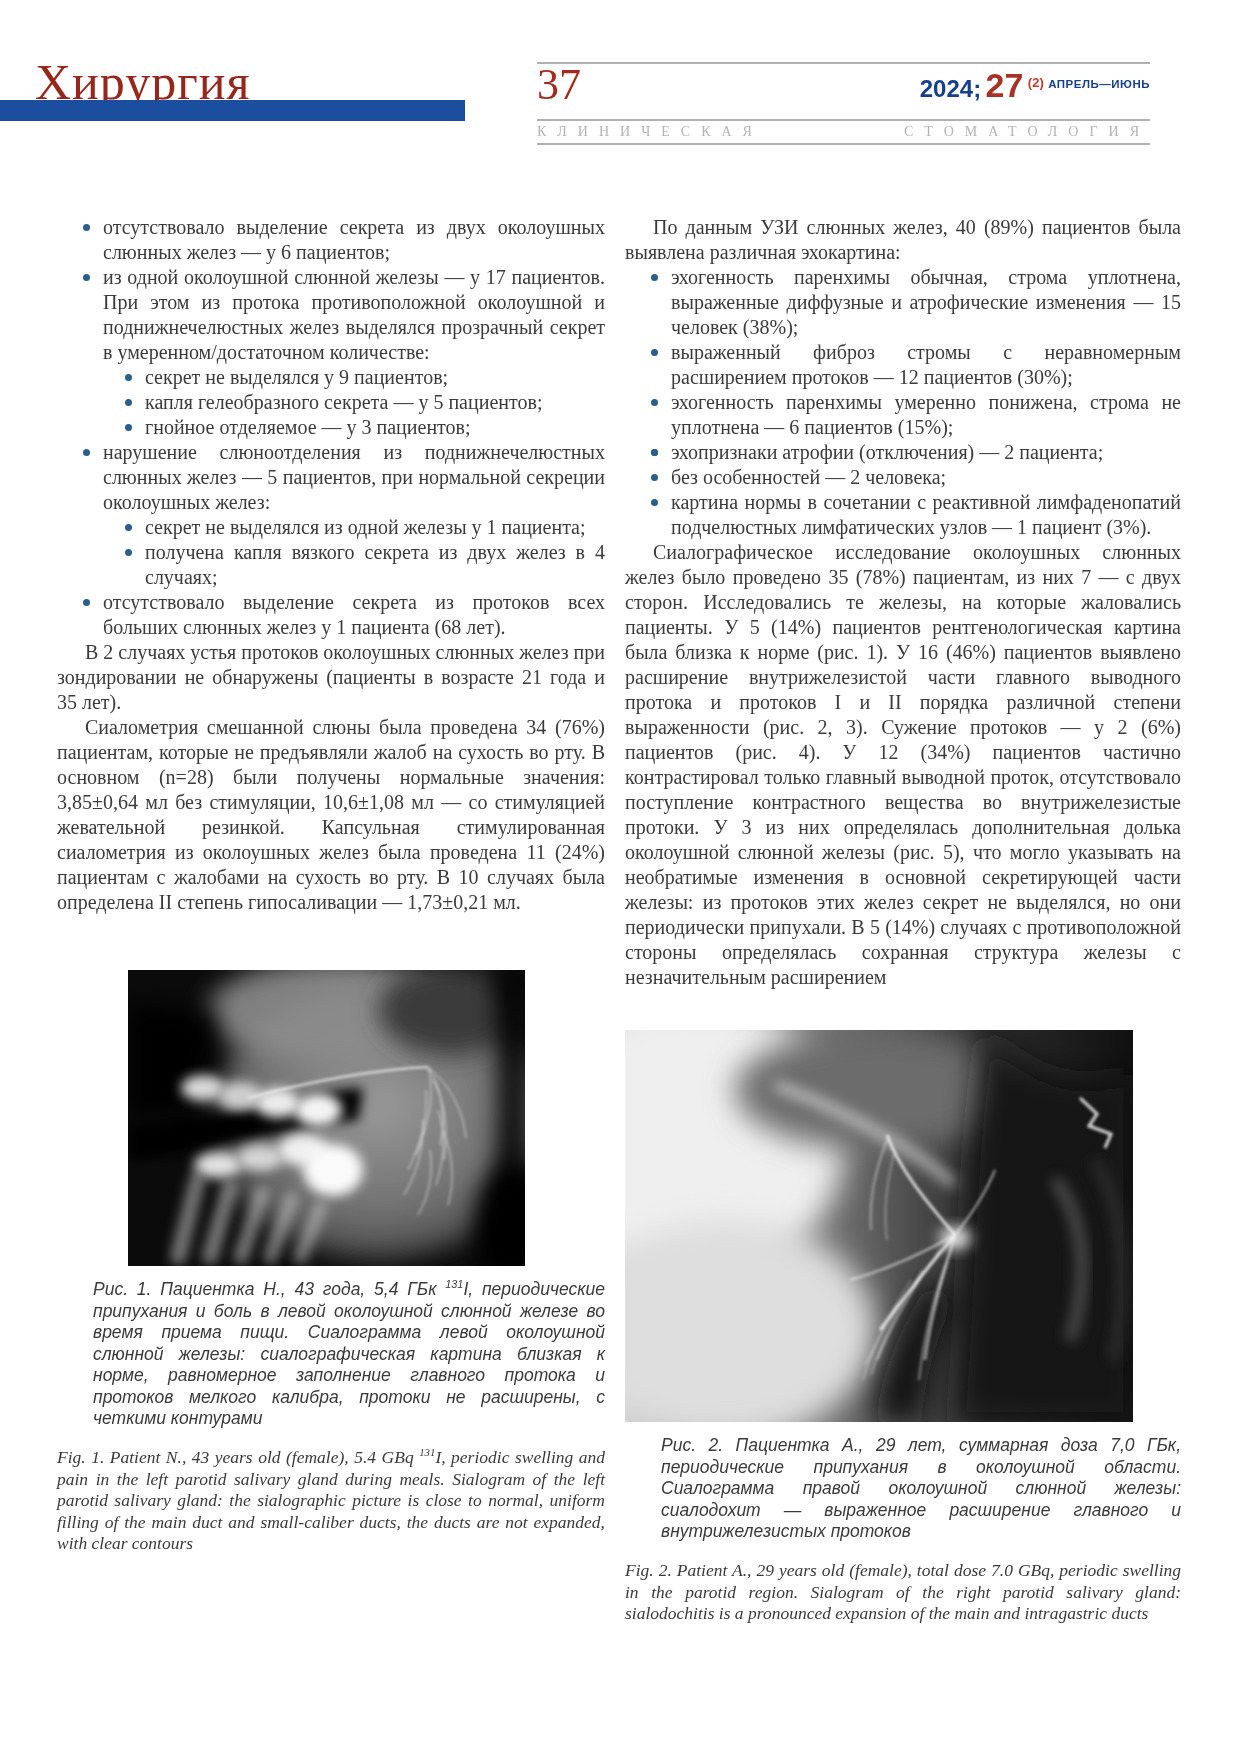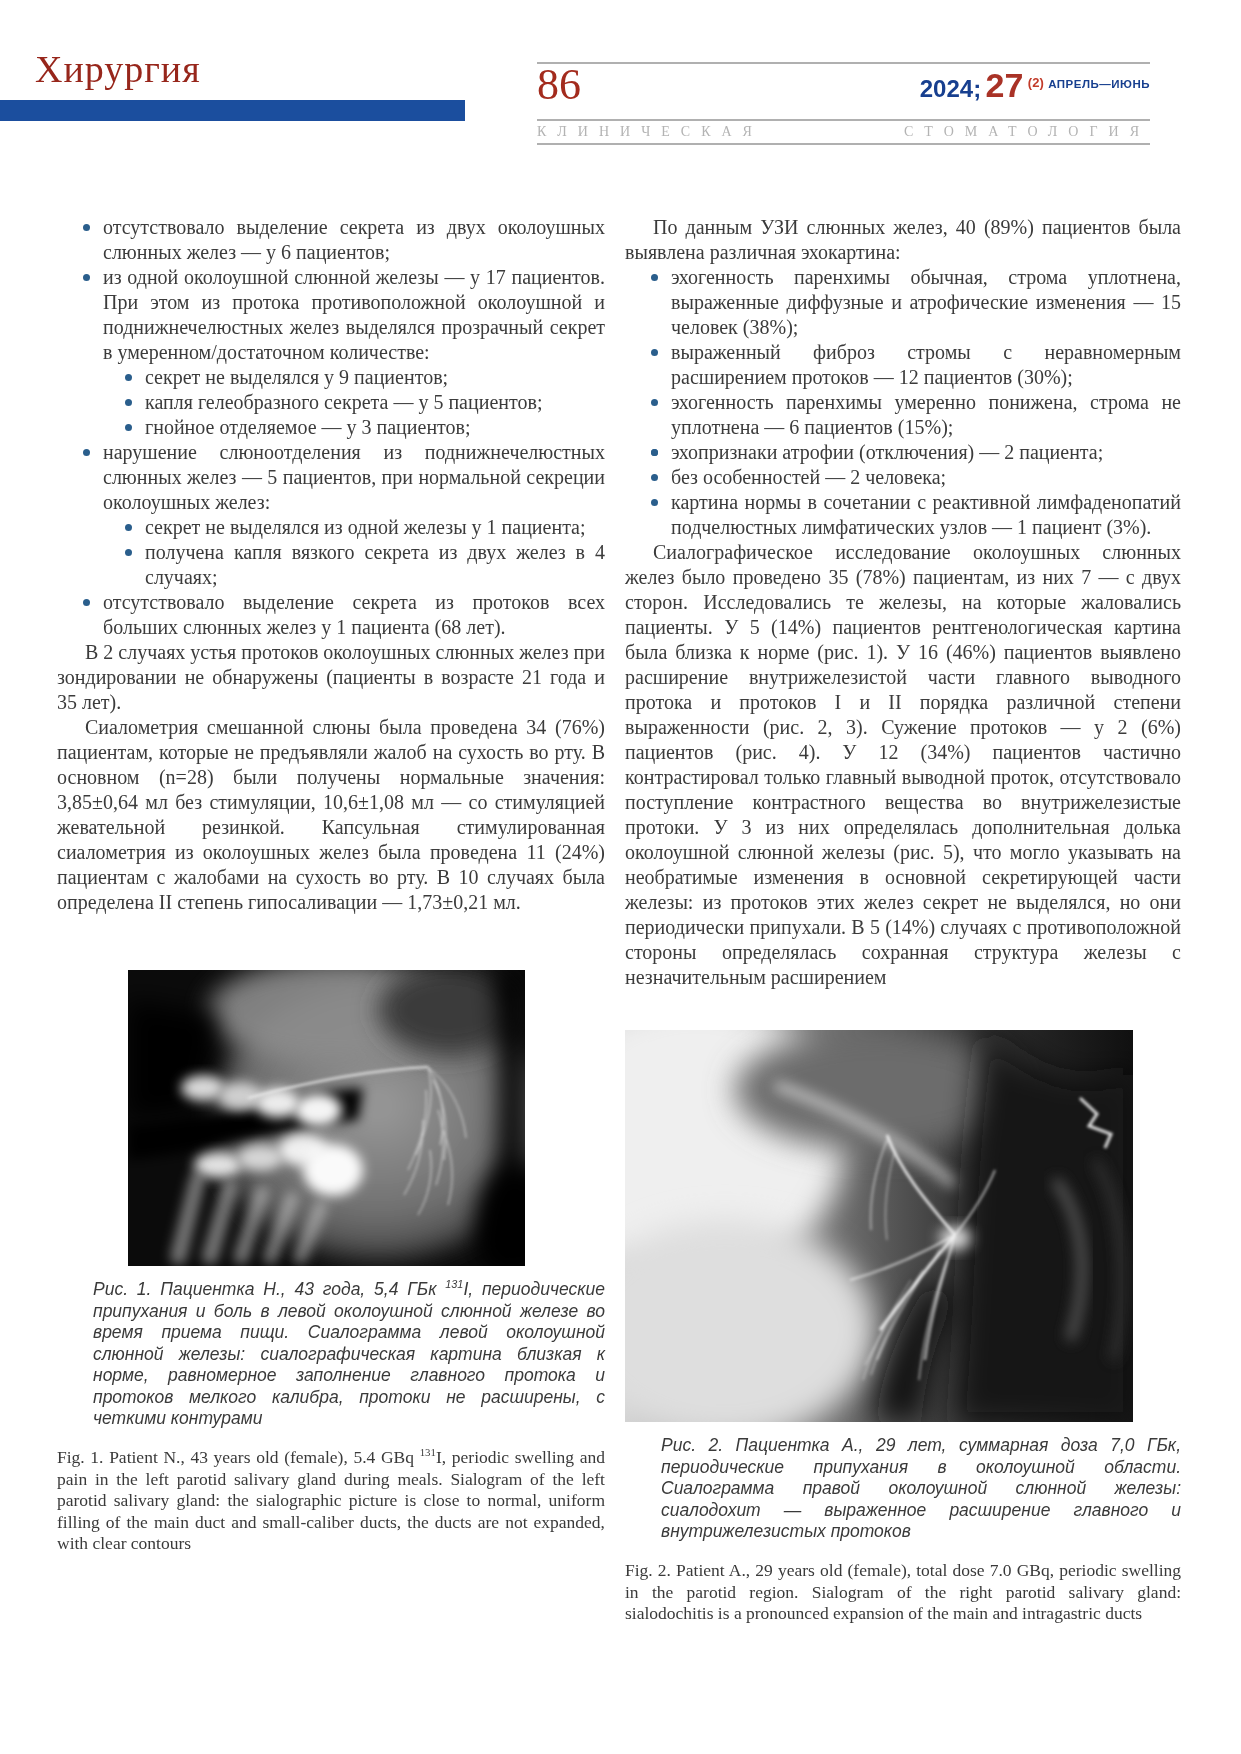--- a/index.html
+++ b/index.html
@@ -3,21 +3,21 @@
 <meta charset="utf-8">
 <style>
   :root{
     --red:#97261b; --red2:#a93226; --bar-blue:#1b4e9e; --issue-blue:#173f8f;
     --journal-gray:#b3b3b3; --bullet:#2a5e8c; --body:#3b3b3b; --rule:#b0b0b0;
   }
   html,body{margin:0;padding:0;background:#e9e9e9;}
   .page{position:relative;width:1241px;height:1754px;background:#ffffff;margin:0 auto;
         overflow:hidden;font-family:"Liberation Serif","DejaVu Serif",serif;color:var(--body);}
   
-  .section-title{position:absolute;left:35px;top:44px;font-size:38px;line-height:50px;
+  .section-title{position:absolute;left:35px;top:57px;font-size:50px;line-height:50px;
         color:var(--red);letter-spacing:1px;}
   .blue-bar{position:absolute;left:0;top:100px;width:465px;height:21px;background:var(--bar-blue);}
   .page-number{position:absolute;left:537px;top:62px;font-size:44px;line-height:46px;color:#a32b1d;}
   .head-rule{position:absolute;height:0;border-top:2px solid var(--rule);}
   .rule1{left:537px;width:613px;top:62px;}
   .rule2{left:537px;width:613px;top:119px;}
   .rule3{left:537px;width:613px;top:143px;}
   .issue-line{position:absolute;left:537px;width:613px;top:66px;text-align:right;
         font-family:"Liberation Sans","DejaVu Sans",sans-serif;white-space:nowrap;}
   .issue-year{font-size:24px;font-weight:bold;color:var(--issue-blue);}
@@ -37,34 +37,34 @@
   .li1{position:relative;padding-left:46px;}
   .li1 .dot{position:absolute;left:26px;top:9px;}
   .li2{position:relative;padding-left:88px;}
   .li2 .dot{position:absolute;left:68px;top:9px;}
   .dot{width:7px;height:7px;border-radius:50%;background:var(--bullet);display:inline-block;}
   
   .fig1-img{display:block;margin:55px 0 0 71px;width:397px;height:296px;}
   .fig2-img{display:block;margin:40px 0 0 0;width:508px;height:392px;}
   .caption{margin-top:13px;font-size:17.5px;line-height:21.5px;text-align:justify;color:#3a3a3a;}
   .cap-ru{font-family:"Liberation Sans","DejaVu Sans",sans-serif;font-style:italic;margin-left:36px;}
-  .cap-en{font-family:"Liberation Serif","DejaVu Serif",serif;}
+  .cap-en{font-family:"Liberation Serif","DejaVu Serif",serif;font-style:italic;}
   .caption sup{font-size:.62em;line-height:0;}
   svg{display:block;}
 </style>
 </head>
 <body>
 
 <div class="page">
 
   <div class="section-title">Хирургия</div>
   <div class="blue-bar"></div>
 
   <div class="head-rule rule1"></div>
-  <div class="page-number">86</div>
+  <div class="page-number">37</div>
 
   <div class="issue-line">
     <span class="issue-year">2024;</span>
     <span class="issue-vol">27</span>
     <span class="issue-suffix">(2)</span>
     <span class="issue-months">АПРЕЛЬ—ИЮНЬ</span>
   </div>
 
   <div class="head-rule rule2"></div>
   <div class="journal-strip">

